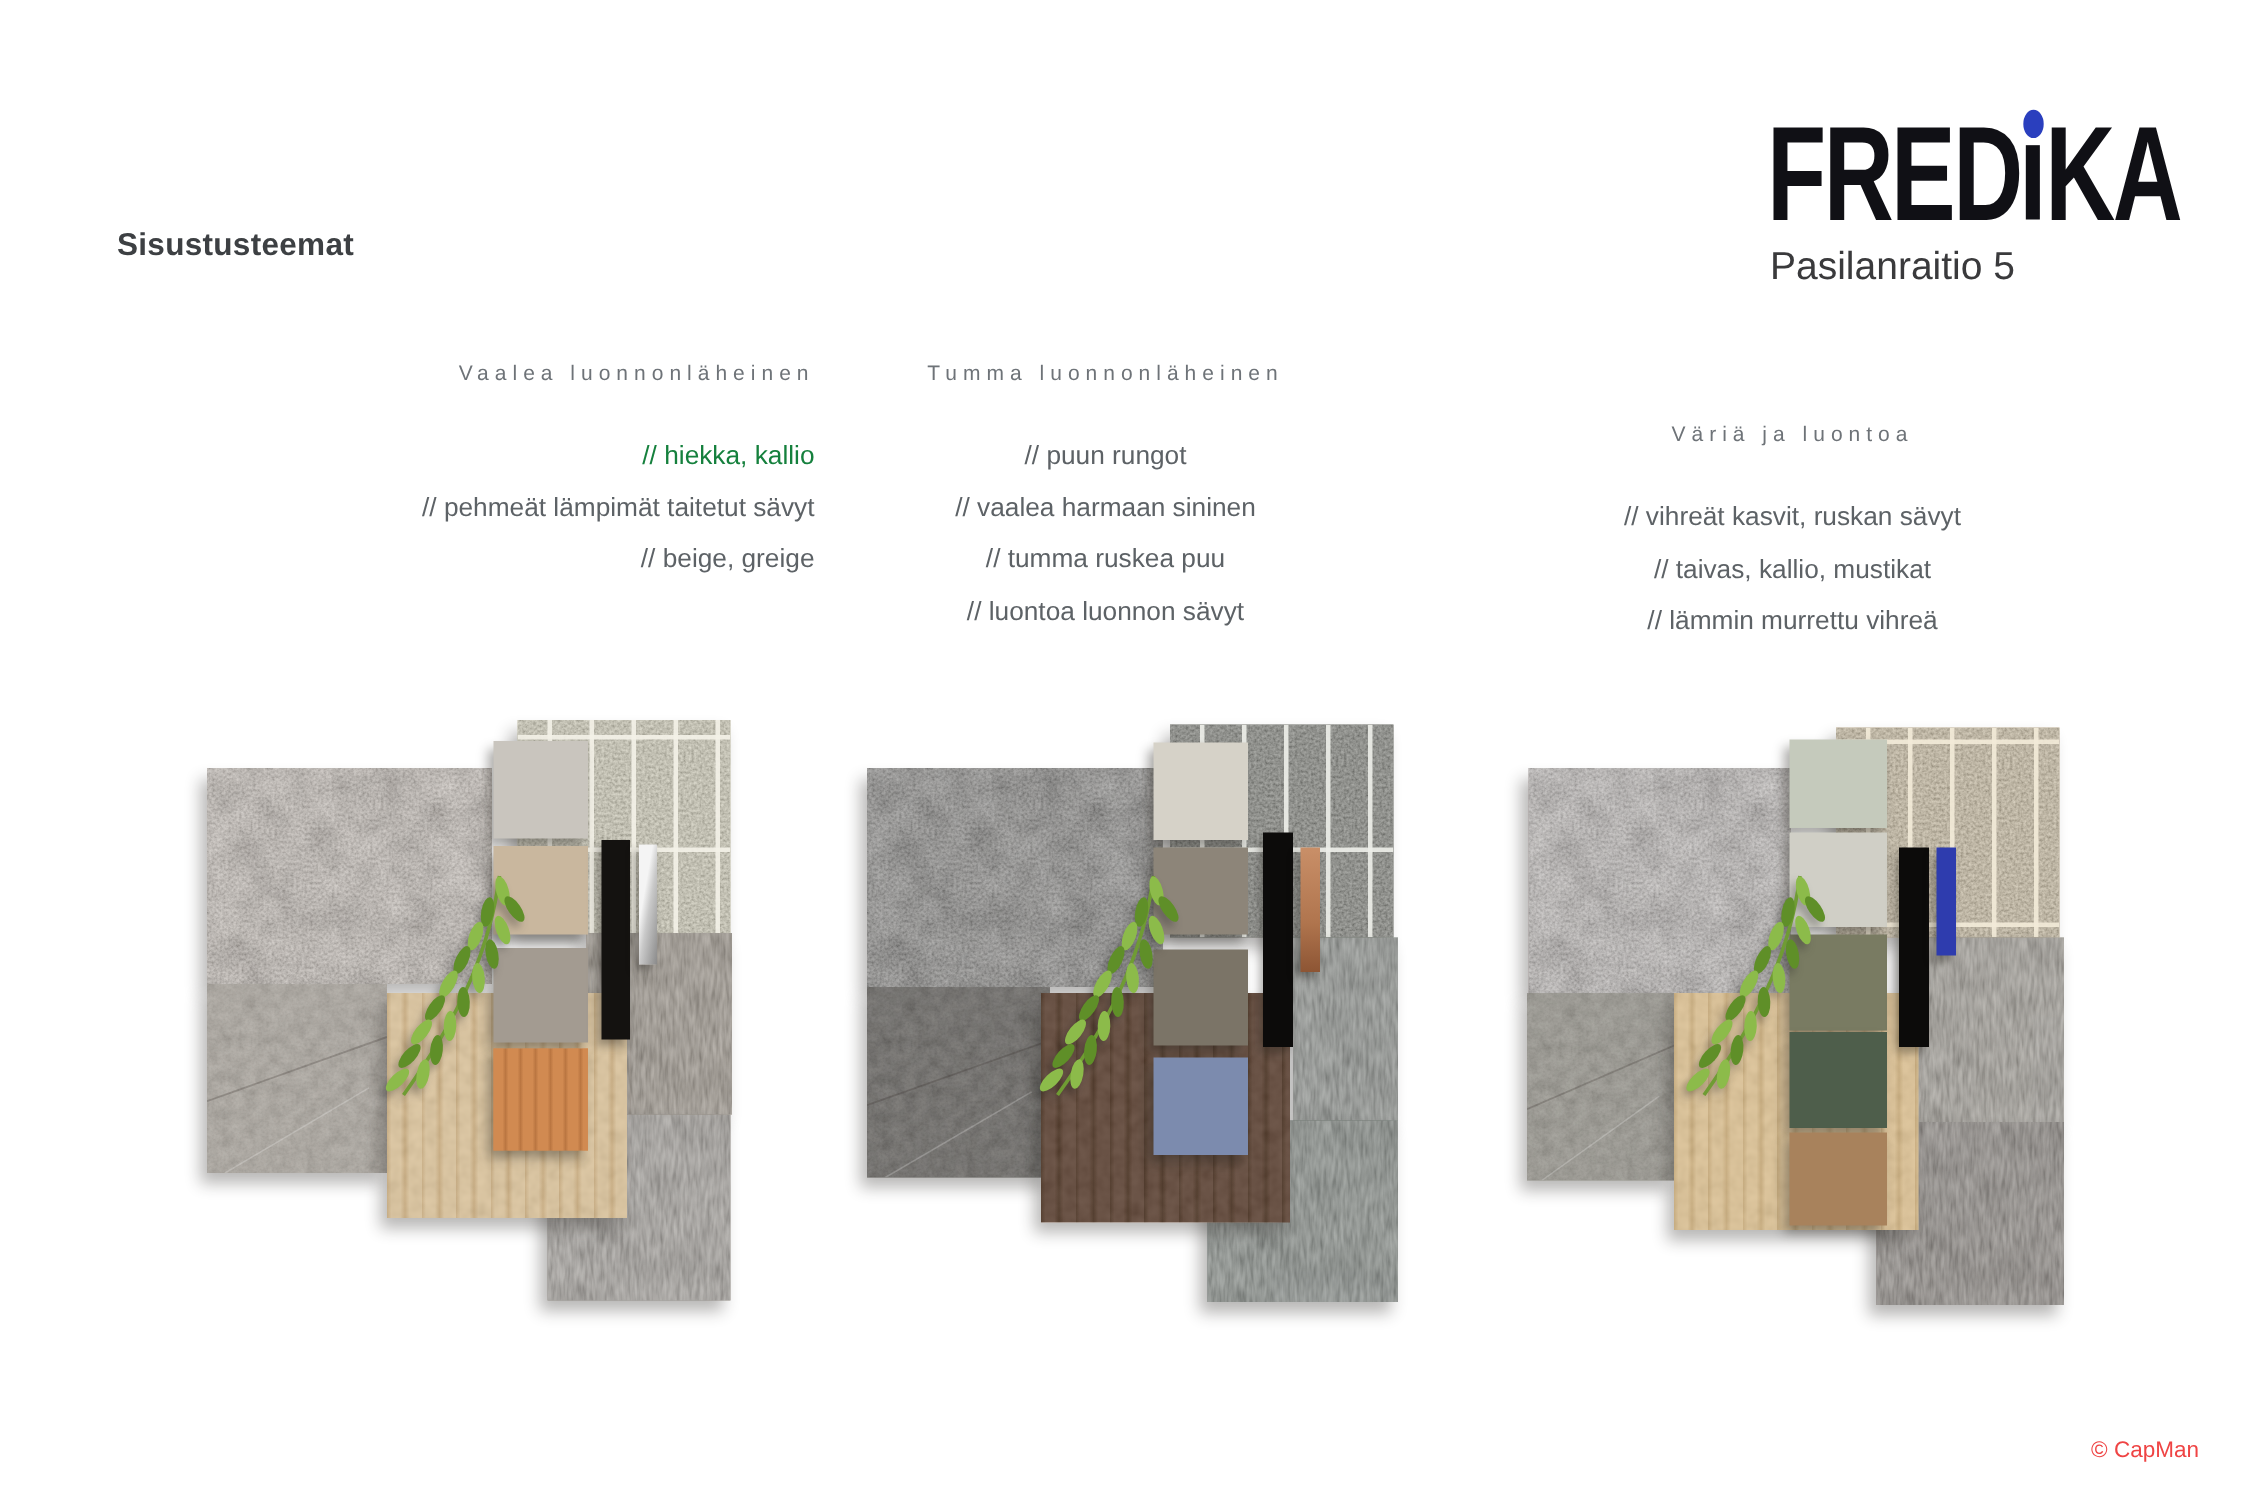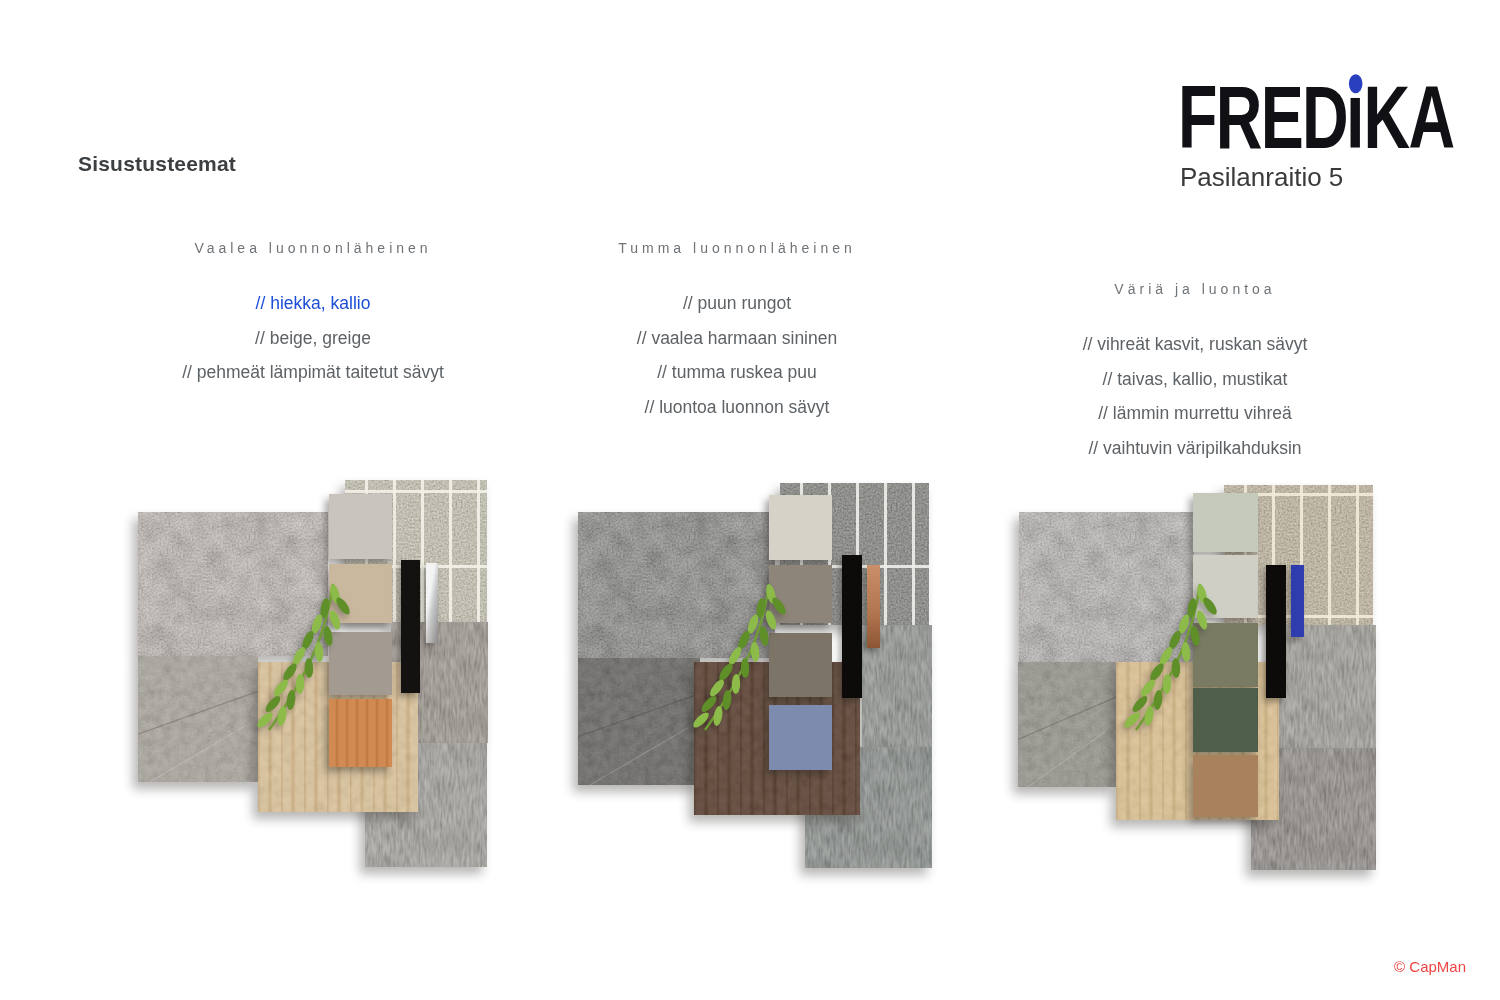--- a/index.html
+++ b/index.html
@@ -79,39 +79,38 @@
 <div class="slide">
 
   <h1 class="page-title" style="color: rgb(61, 64, 67);">Sisustusteemat</h1>
 
   <div class="logo">
     <div class="wordmark" style="color: rgb(16, 16, 21);"><span>FRED</span><span class="logo-i"><span class="logo-dot" style="background: rgb(42, 63, 190);"></span></span><span>KA</span></div>
   </div>
   <div class="logo-sub" style="color: rgb(58, 58, 60);">Pasilanraitio 5</div>
 
   <div id="columns">
-      <div class="column" style="left: 83px;">
+      <div class="column" style="left: 83px; text-align: right;">
         <div class="col-header" style="color: rgb(110, 115, 120);">Vaalea luonnonläheinen</div>
-        <div class="bullet" style="color: #1d4ed8;">// hiekka, kallio</div>
+        <div class="bullet" style="color: #15803d;">// hiekka, kallio</div>
+        <div class="bullet" style="color: rgb(93, 98, 102);">// pehmeät lämpimät taitetut sävyt</div>
         <div class="bullet" style="color: rgb(93, 98, 102);">// beige, greige</div>
-        <div class="bullet" style="color: rgb(93, 98, 102);">// pehmeät lämpimät taitetut sävyt</div>
       </div>
       <div class="column" style="left: 507px;">
         <div class="col-header" style="color: rgb(110, 115, 120);">Tumma luonnonläheinen</div>
         <div class="bullet" style="color: rgb(93, 98, 102);">// puun rungot</div>
         <div class="bullet" style="color: rgb(93, 98, 102);">// vaalea harmaan sininen</div>
         <div class="bullet" style="color: rgb(93, 98, 102);">// tumma ruskea puu</div>
         <div class="bullet" style="color: rgb(93, 98, 102);">// luontoa luonnon sävyt</div>
       </div>
       <div class="column" style="left: 965px;">
         <div class="col-header" style="color: rgb(110, 115, 120); margin-top: 41px;">Väriä ja luontoa</div>
         <div class="bullet" style="color: rgb(93, 98, 102);">// vihreät kasvit, ruskan sävyt</div>
         <div class="bullet" style="color: rgb(93, 98, 102);">// taivas, kallio, mustikat</div>
         <div class="bullet" style="color: rgb(93, 98, 102);">// lämmin murrettu vihreä</div>
-        <div class="bullet" style="color: rgb(93, 98, 102);">// vaihtuvin väripilkahduksin</div>
       </div>
     </div>
 
   <div id="boards">
       <div class="board" style="left: 133px; top: 478px;">
         <div class="layer shadowed" style="left: 5px; top: 34px; width: 190px; height: 144px; z-index: 1; background: rgb(179, 164, 150);">
           <svg width="100%" height="100%" viewBox="0 0 190 144" preserveAspectRatio="none" aria-hidden="true">
             <rect x="0" y="0" width="190" height="144" filter="url(#nzCoarse)" opacity="0.5"></rect>
             <rect x="0" y="0" width="190" height="144" filter="url(#nzFine)" opacity="0.4"></rect>
           </svg>

